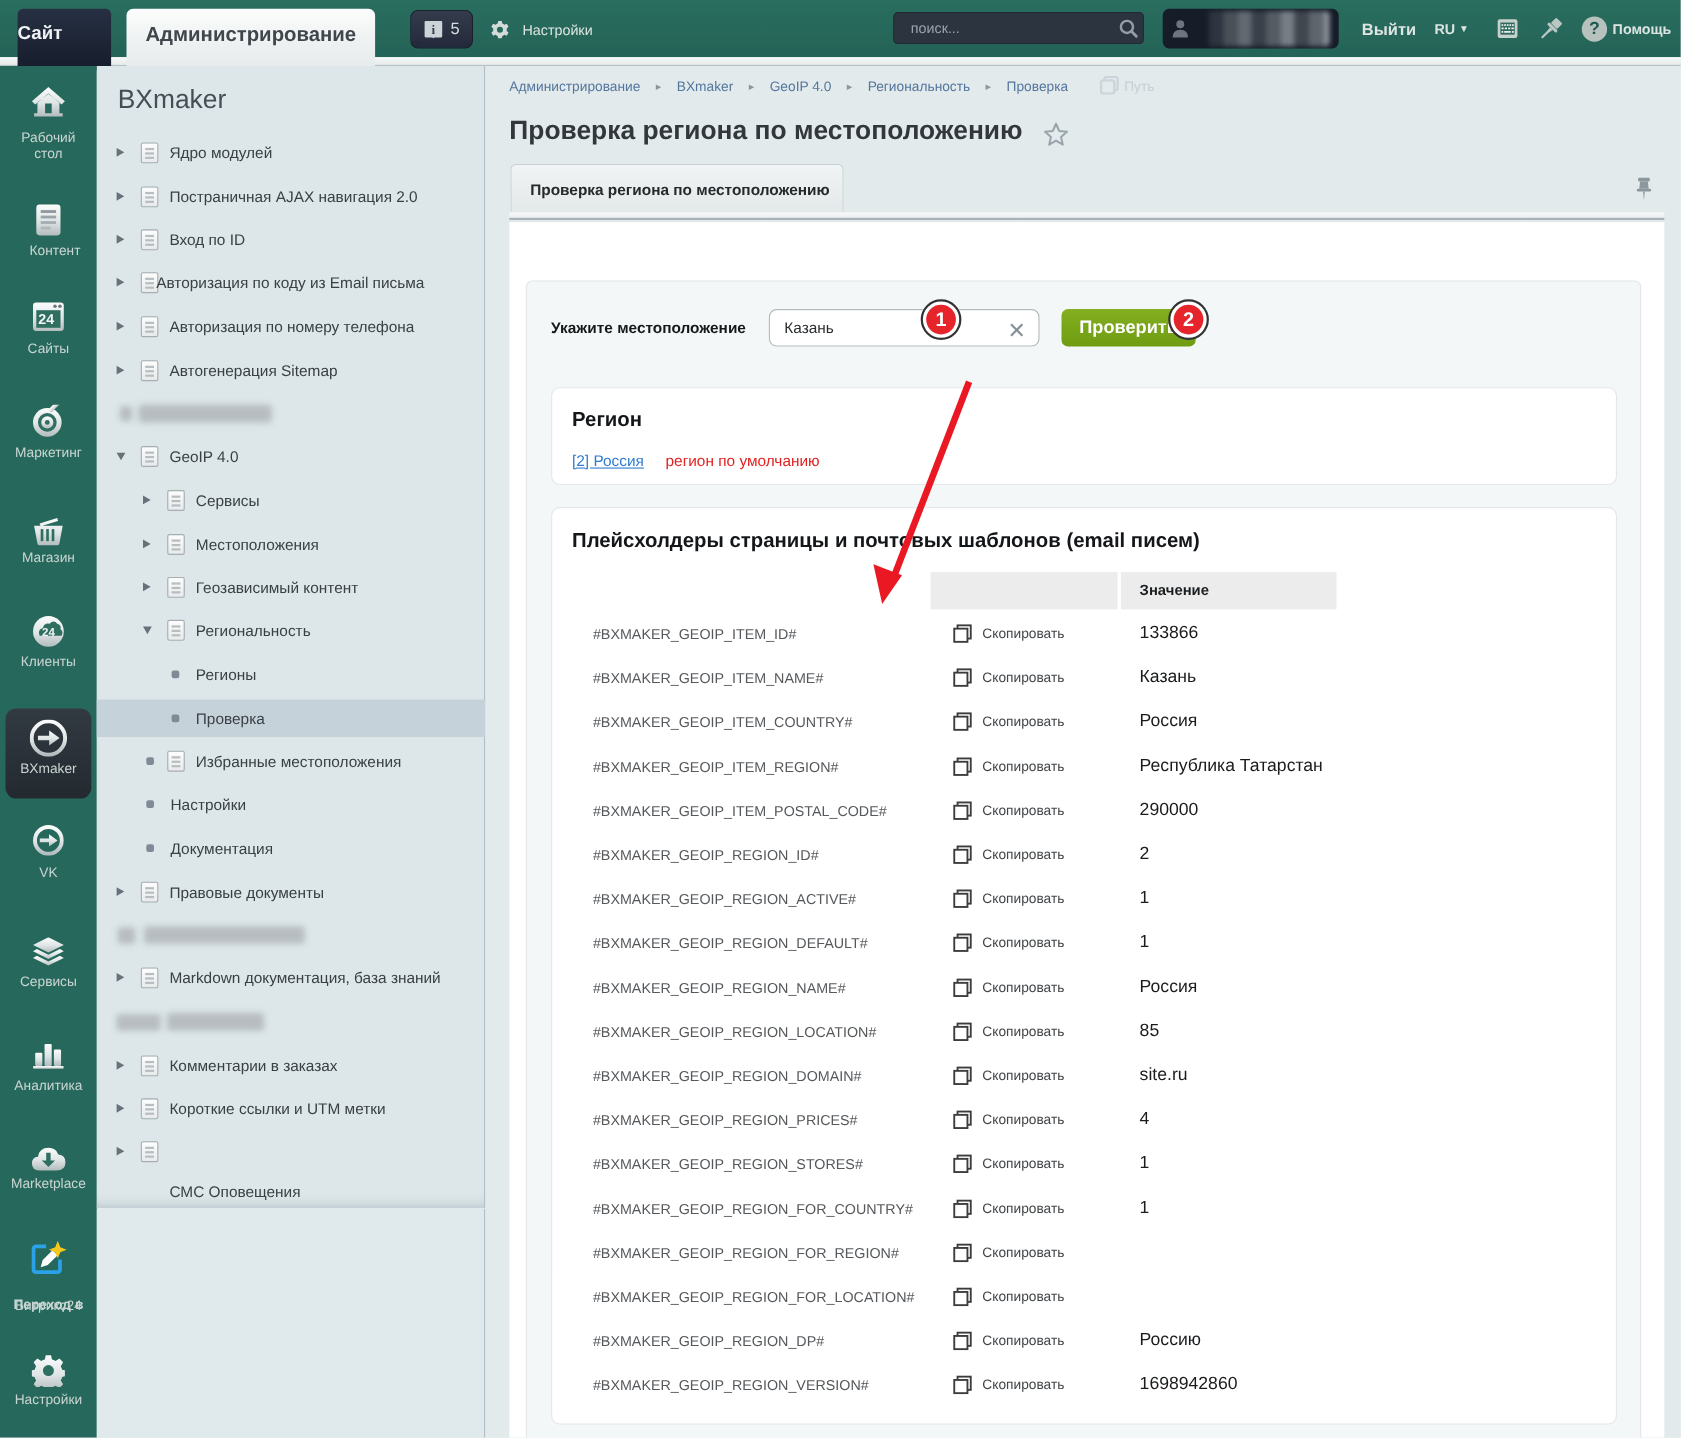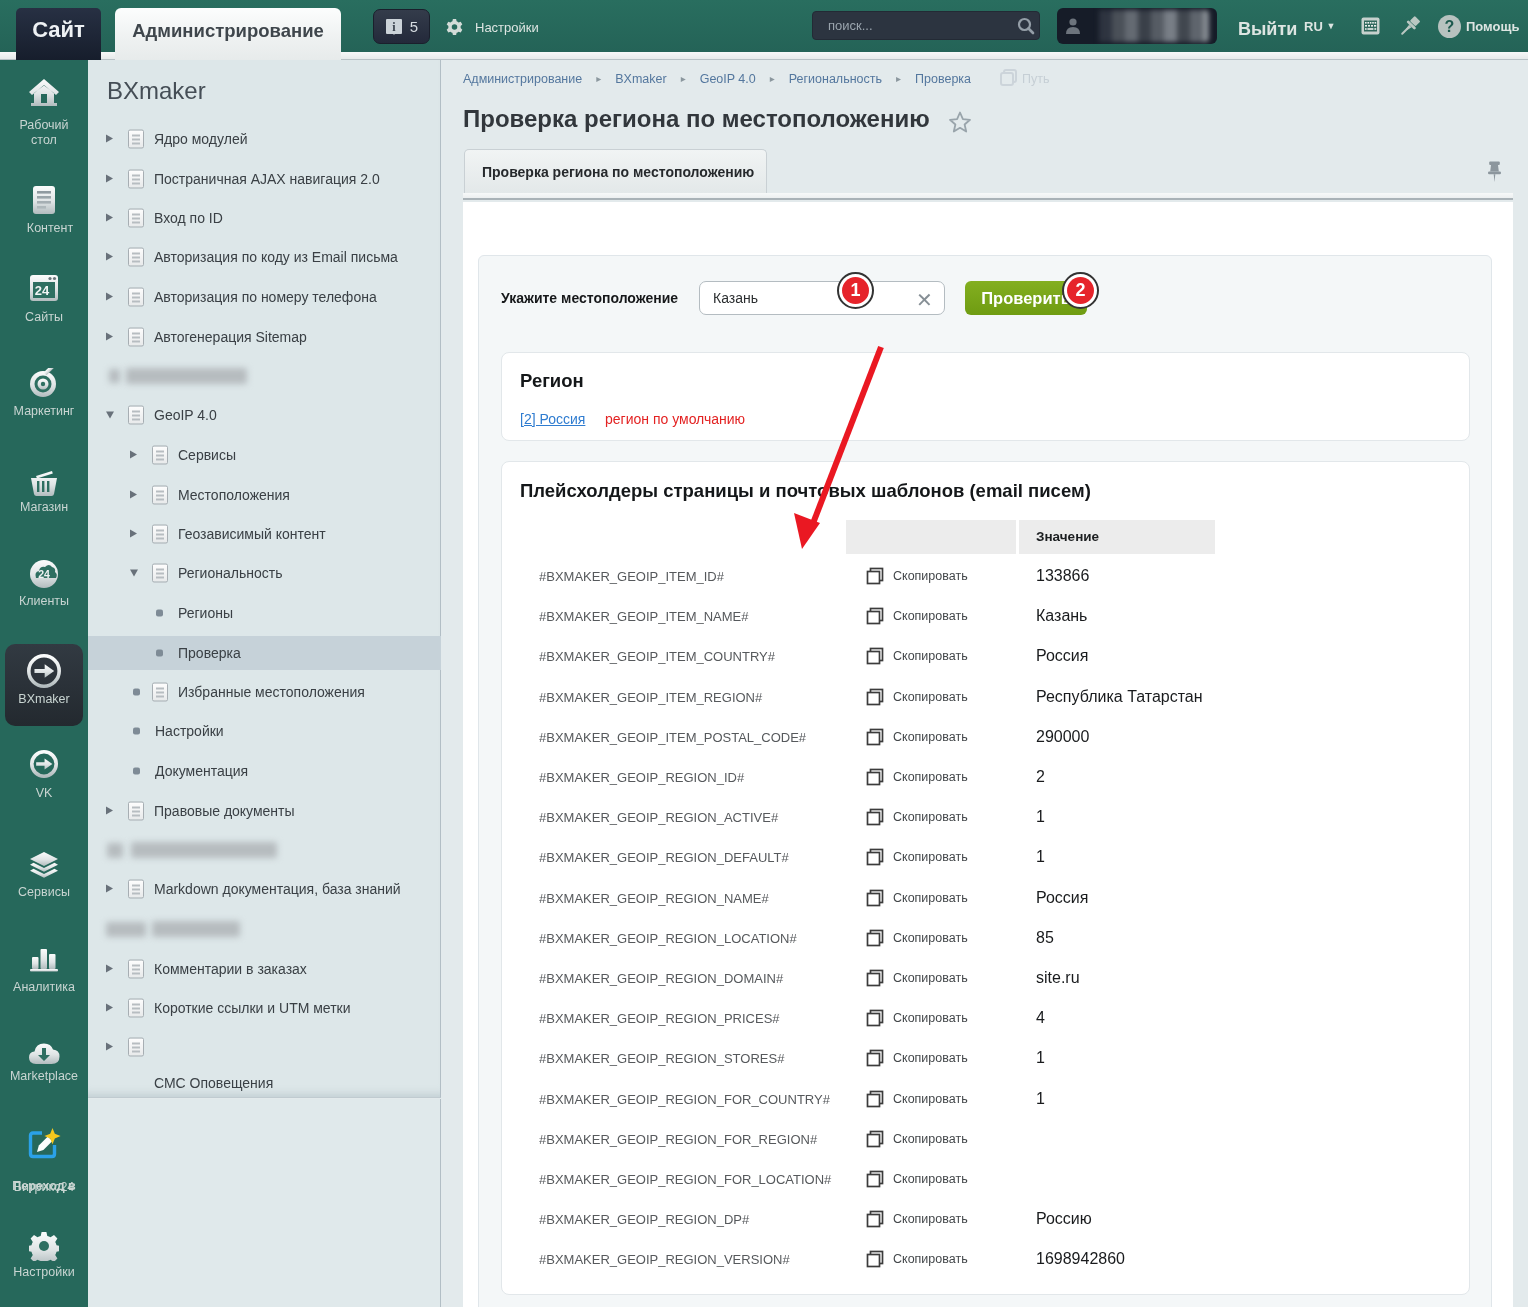--- a/index.html
+++ b/index.html
@@ -3,21 +3,21 @@
 <meta charset="utf-8">
 <style>
 * { margin:0; padding:0; box-sizing:border-box; }
 html,body { width:1528px; height:1307px; overflow:hidden; }
 body { font-family:"Liberation Sans", sans-serif; background:#e3eaec; position:relative; }
 .abs { position:absolute; }
 
 
 #topbar { left:0; top:0; width:1528px; height:52px; background:linear-gradient(#296e5f,#246357); }
 #topstrip { left:0; top:52px; width:1528px; height:8px; background:linear-gradient(#f6f8f8,#e6eaea); border-bottom:1px solid #b7c1c5; }
-#tab-site { left:16px; top:8px; width:85px; height:56px; background:linear-gradient(#273043,#151c2a); border-radius:5px 5px 0 0; color:#eef1f4; font-size:22px; font-weight:bold; text-align:center; line-height:44px; }
+#tab-site { left:16px; top:8px; width:85px; height:56px; background:linear-gradient(#273043,#151c2a); border-radius:5px 5px 0 0; color:#eef1f4; font-size:17px; font-weight:bold; text-align:left; line-height:44px; }
 #tab-admin { left:115px; top:8px; width:226px; height:52px; background:linear-gradient(#fcfdfd 0%,#eef1f1 60%,#e7ebeb 100%); border-radius:6px 6px 0 0; color:#3f464c; font-size:18.5px; font-weight:bold; text-align:center; line-height:46px; z-index:5; }
 #notif { left:373px; top:9px; width:57px; height:35px; background:linear-gradient(#343c4b,#23293a); border:1px solid #1a1f2c; border-radius:7px; }
 #notif .bub { position:absolute; left:12px; top:9px; width:16px; height:15px; background:#ccd3d9; border-radius:1px; }
 #notif .bub:after { content:""; position:absolute; left:5px; bottom:-4px; border:3px solid transparent; border-top:4px solid #ccd3d9; }
 #notif .bub span { position:absolute; left:0; right:0; top:1px; text-align:center; color:#3a424e; font-weight:bold; font-size:12px; font-family:"Liberation Serif",serif; }
 #notif .num { position:absolute; right:11px; top:8px; color:#d6dce1; font-size:15px; }
 .topitem { color:#dde5e2; font-size:13px; }
 #search { left:812px; top:11px; width:228px; height:29px; background:#2c3440; border:1px solid #232a35; border-radius:4px; color:#9aa4ad; font-size:13px; line-height:27px; padding-left:15px; }
 #userbox { left:1057px; top:8px; width:160px; height:36px; background:#161c28; border-radius:6px; overflow:hidden; }
 
@@ -105,21 +105,21 @@
       <div style="position:absolute; left:85px; top:0; width:13px; height:36px; background:#787e86;"></div>
       <div style="position:absolute; left:98px; top:0; width:13px; height:36px; background:#41474f;"></div>
       <div style="position:absolute; left:111px; top:0; width:13px; height:36px; background:#5f656d;"></div>
       <div style="position:absolute; left:124px; top:0; width:13px; height:36px; background:#8a9096;"></div>
     </div>
     <svg style="position:absolute; left:8px; top:9px;" width="16" height="18" viewBox="0 0 16 18">
       <circle cx="8" cy="5" r="3.6" fill="#6d747d"></circle>
       <path d="M1 17 q0 -7 7 -7 q7 0 7 7 Z" fill="#6d747d"></path>
     </svg>
   </div>
-<div class="abs topitem" style="left:1238px; top:19px; font-weight:bold; font-size:18px;">Выйти</div>
+<div class="abs topitem" style="left:1238px; top:19px; font-weight:bold; font-size:15px;">Выйти</div>
 <div class="abs topitem" style="left:1304px; top:19px; font-weight:bold;">RU <span style="font-size:9px; vertical-align:2px;">▼</span></div>
 <svg class="abs" style="left:1361px; top:17px;" width="19" height="18" viewBox="0 0 19 18">
     <rect x="0.5" y="0.5" width="18" height="17" rx="2" fill="#c6d1cd"></rect>
     <rect x="3" y="3.5" width="13" height="11" fill="#30695d"></rect>
     <g fill="#e9efec">
       <rect x="4" y="5" width="1.6" height="1.6"></rect>
       <rect x="6.4" y="5" width="1.6" height="1.6"></rect>
       <rect x="8.8" y="5" width="1.6" height="1.6"></rect>
       <rect x="11.2" y="5" width="1.6" height="1.6"></rect>
       <rect x="13.6" y="5" width="1.6" height="1.6"></rect>
@@ -352,21 +352,21 @@
     </span>
     <span class="mtxt" style="left:66px;">Вход по ID</span>
   </div>
 <div class="mrow" style="top:240px;">
     <span class="tri r" style="left:18px;"></span>
     <span class="docic" style="left:40px;">
       <i style="top:4px;"></i>
       <i style="top:8px;"></i>
       <i style="top:12px;"></i>
     </span>
-    <span class="mtxt" style="left:66px;">Авторизация по коду из Email письма</span>
+    <span class="mtxt" style="left:54px;">Авторизация по коду из Email письма</span>
   </div>
 <div class="mrow" style="top:280px;">
     <span class="tri r" style="left:18px;"></span>
     <span class="docic" style="left:40px;">
       <i style="top:4px;"></i>
       <i style="top:8px;"></i>
       <i style="top:12px;"></i>
     </span>
     <span class="mtxt" style="left:66px;">Авторизация по номеру телефона</span>
   </div>

